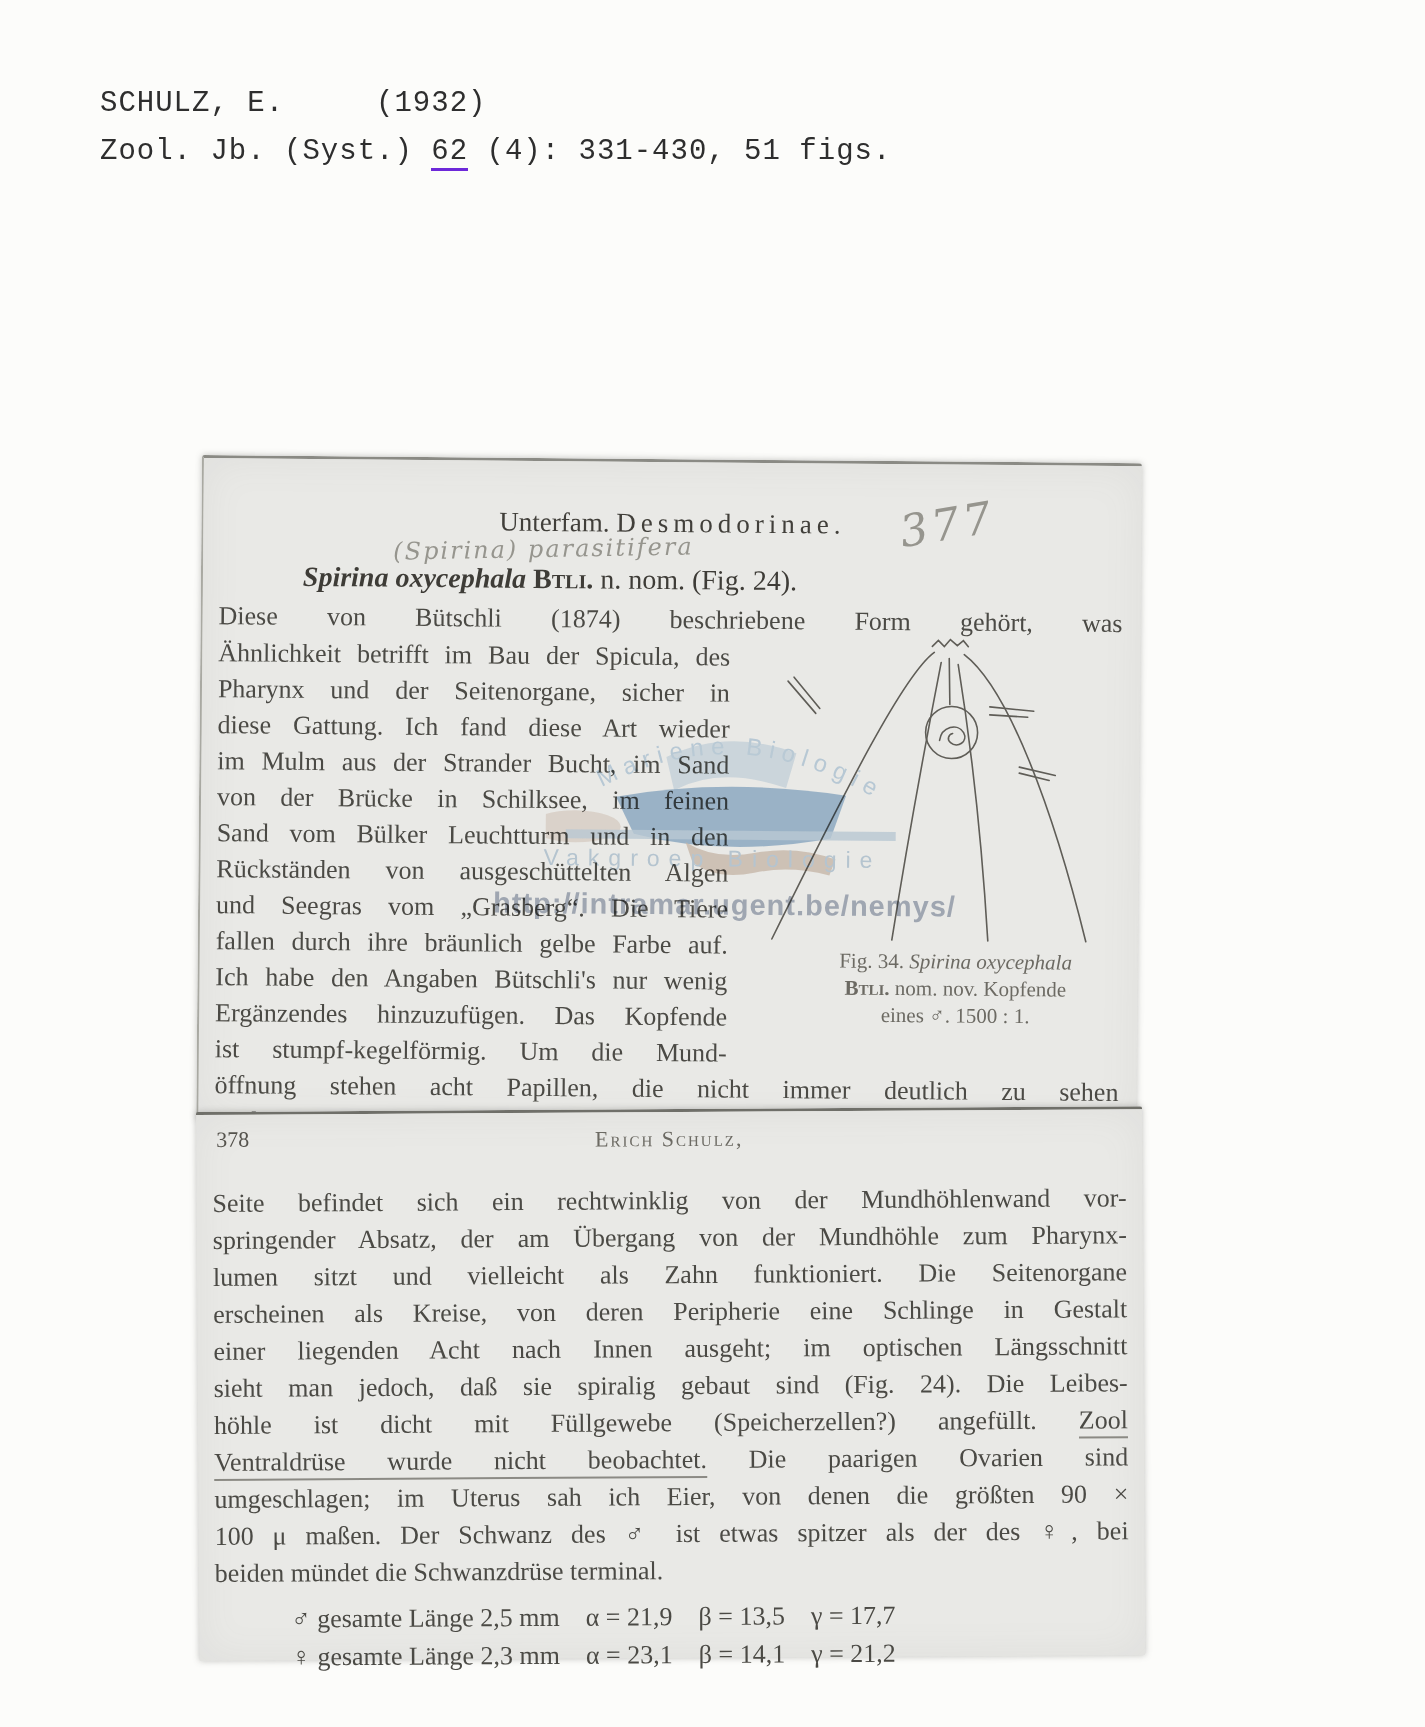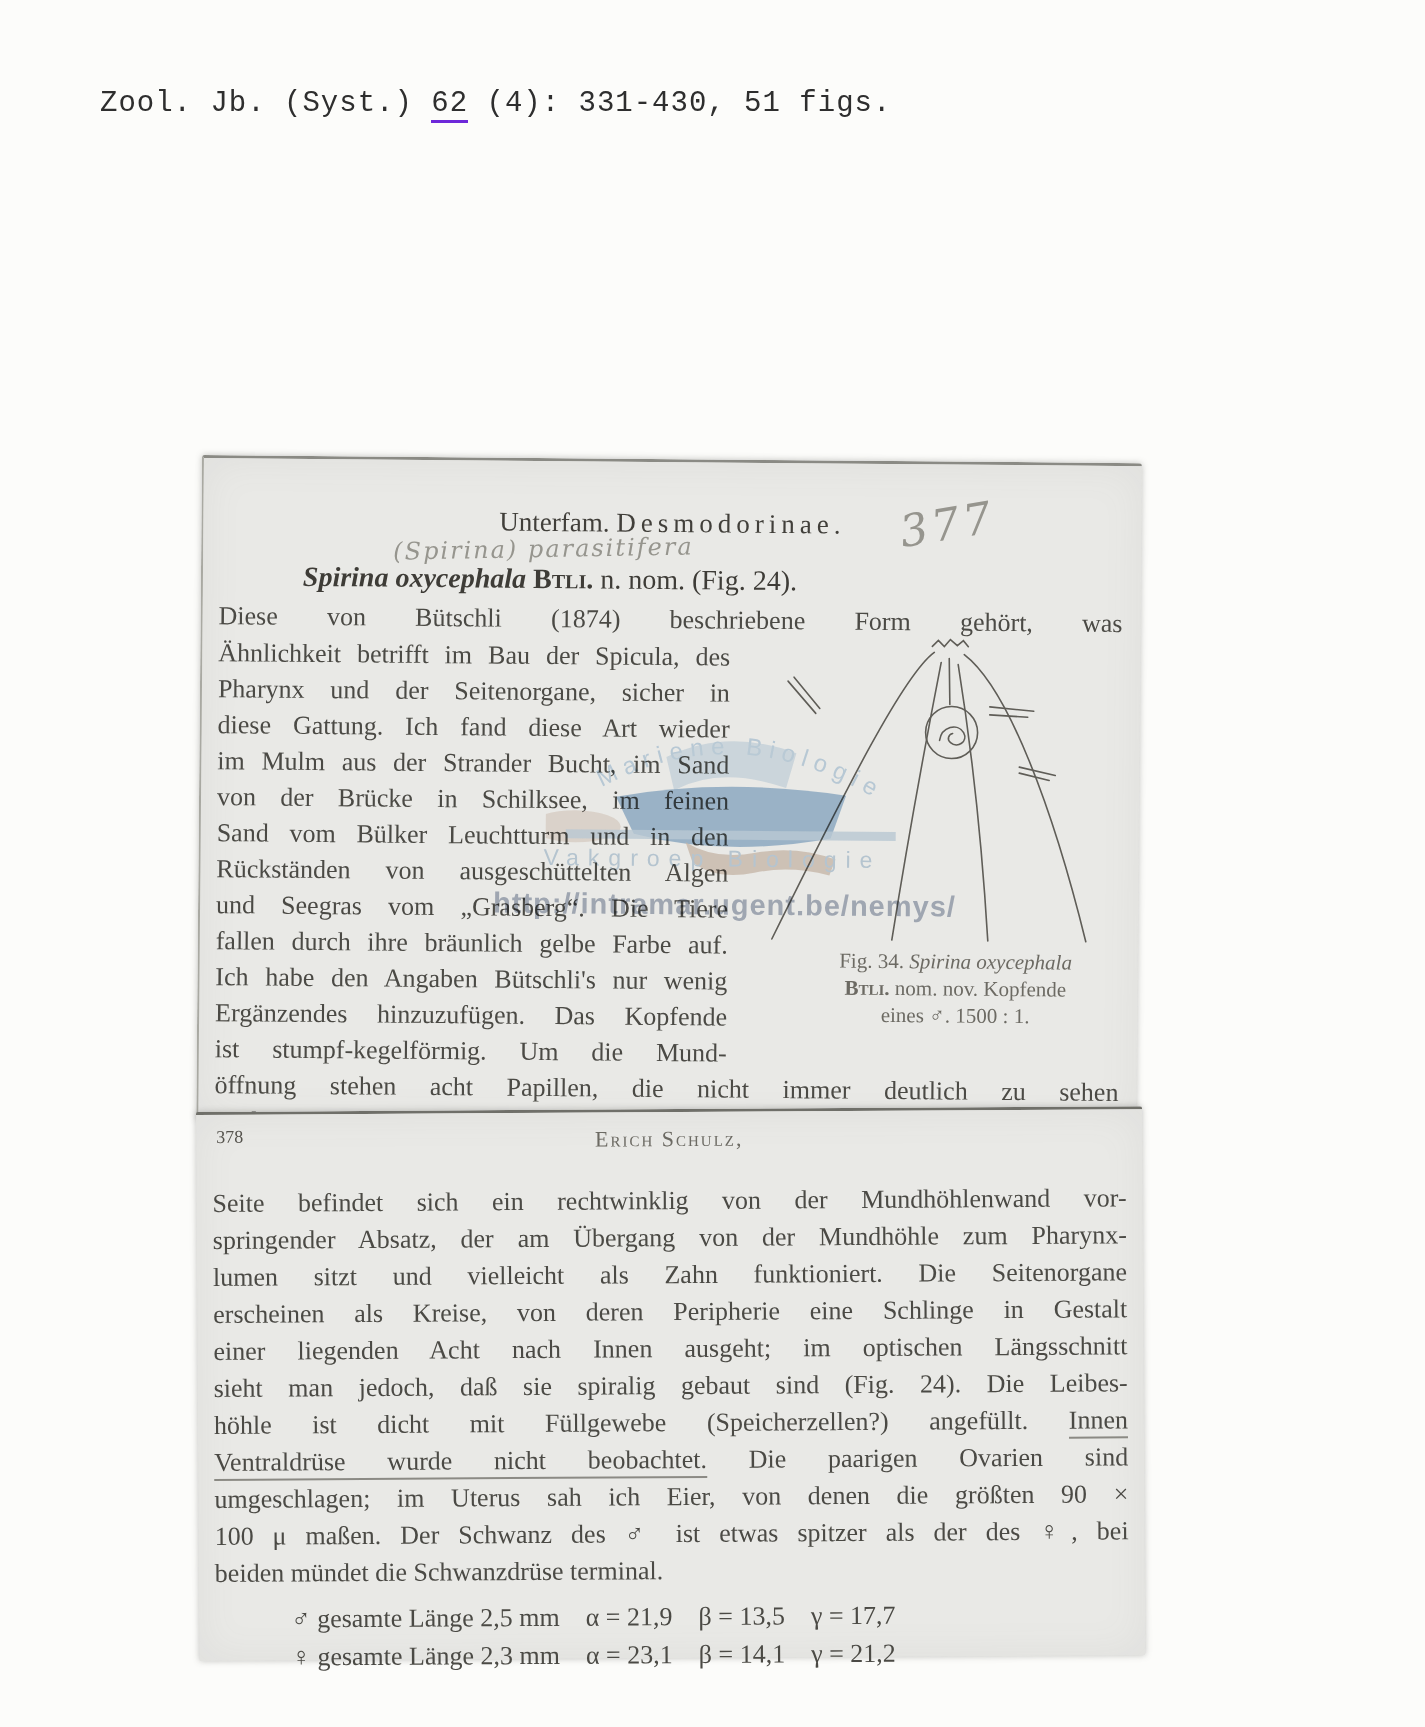--- a/index.html
+++ b/index.html
@@ -65,34 +65,35 @@
     font-family:"Liberation Sans", sans-serif;
     font-size:23px;letter-spacing:9px;color:#b3cade;
   }
   .wm-url{
     position:absolute;left:38px;top:186px;
     font-family:"Liberation Sans", sans-serif;font-weight:bold;
     font-size:29px;letter-spacing:1px;color:#939db0;
     text-shadow:0 0 2px #ffffff,0 0 4px #ffffff;
   }
   
-  .b2-pagenum{position:absolute;left:20px;top:12px;font-size:18px;color:#55534d;}
+  .b2-pagenum{position:absolute;left:20px;top:12px;font-size:22px;color:#55534d;}
   .b2-runhead{position:absolute;left:0;top:14px;width:100%;text-align:center;
     font-size:22px;color:#6c6a63;font-variant:small-caps;letter-spacing:2px;}
   .b2-para{position:absolute;left:16px;top:70px;width:914px;}
   .b2-para .serifline{height:37px;line-height:37px;}
   .pencil-ul{border-bottom:2px solid #8b8a84;padding-bottom:2px;}
   .b2-meas{position:absolute;left:92px;top:486px;}
   .measure-line{white-space:pre;font-size:26px;height:38px;line-height:38px;color:#4b4a45;}
   .fig-stroke{stroke:#5f5d57;stroke-width:1.6;fill:none;stroke-linecap:round;}
 </style>
 </head>
 <body>
 
 <div class="citation">
+  <div class="tline">SCHULZ, E.     (1932)</div>
   <div class="tline"><span>Zool. Jb. (Syst.) </span><span class="vol-underline">62</span><span> (4): 331-430, 51 figs.</span></div>
 </div>
 
 <div class="clip clip1">
 
   <div class="b1-head"><span>Unterfam. </span><span class="spread">Desmodorinae.</span></div>
 
   <div class="handwr b1-annot">(Spirina) parasitifera</div>
 
   <div class="b1-title"><span class="species">Spirina oxycephala</span><span> </span><span class="smallcaps">Btli.</span><span> n. nom. (Fig. 24).</span></div>
@@ -166,21 +167,21 @@
   <div class="b2-pagenum">378</div>
   <div class="b2-runhead">Erich Schulz,</div>
 
   <div class="b2-para">
     <div class="serifline jline">Seite befindet sich ein rechtwinklig von der Mundhöhlenwand vor-</div>
     <div class="serifline jline">springender Absatz, der am Übergang von der Mundhöhle zum Pharynx-</div>
     <div class="serifline jline">lumen sitzt und vielleicht als Zahn funktioniert.  Die Seitenorgane</div>
     <div class="serifline jline">erscheinen als Kreise, von deren Peripherie eine Schlinge in Gestalt</div>
     <div class="serifline jline">einer liegenden Acht nach Innen ausgeht; im optischen Längsschnitt</div>
     <div class="serifline jline">sieht man jedoch, daß sie spiralig gebaut sind (Fig. 24).  Die Leibes-</div>
-    <div class="serifline jline"><span>höhle ist dicht mit Füllgewebe (Speicherzellen?) angefüllt. </span><span class="pencil-ul">Innen</span></div>
+    <div class="serifline jline"><span>höhle ist dicht mit Füllgewebe (Speicherzellen?) angefüllt. </span><span class="pencil-ul">Zool</span></div>
     <div class="serifline jline"><span class="pencil-ul">Ventraldrüse wurde nicht beobachtet.</span><span> Die paarigen Ovarien sind</span></div>
     <div class="serifline jline">umgeschlagen; im Uterus sah ich Eier, von denen die größten 90 ×</div>
     <div class="serifline jline">100 μ maßen.  Der Schwanz des ♂ ist etwas spitzer als der des ♀, bei</div>
     <div class="serifline">beiden mündet die Schwanzdrüse terminal.</div>
   </div>
 
   <div class="b2-meas">
     <div class="measure-line">♂ gesamte Länge 2,5 mm    α = 21,9    β = 13,5    γ = 17,7</div>
     <div class="measure-line">♀ gesamte Länge 2,3 mm    α = 23,1    β = 14,1    γ = 21,2</div>
   </div>

